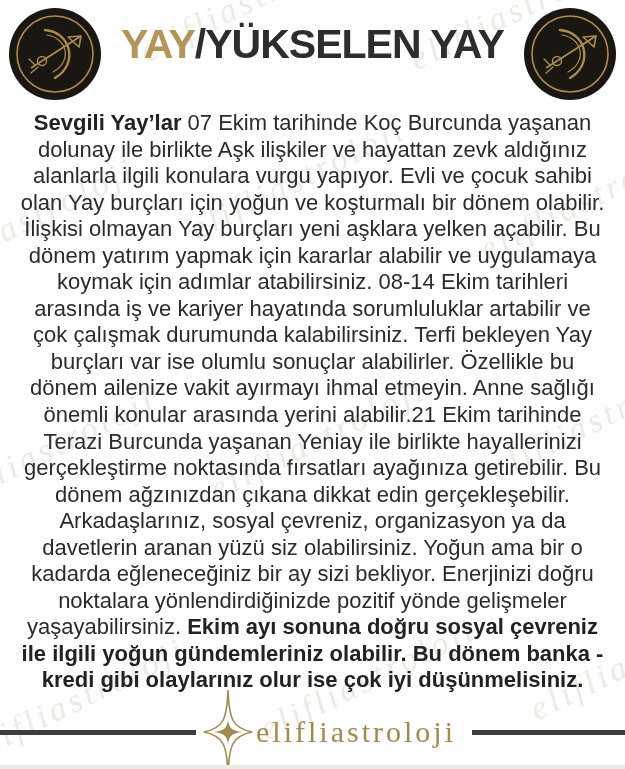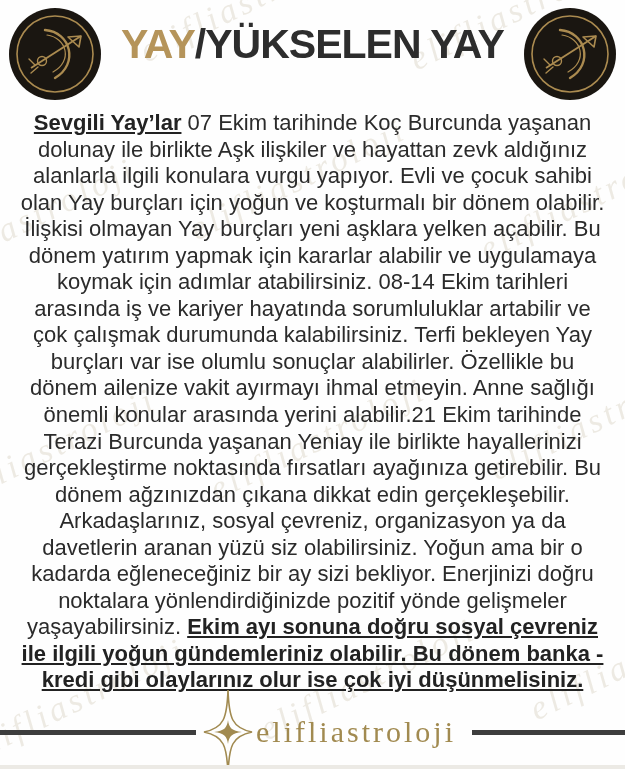--- a/index.html
+++ b/index.html
@@ -41,21 +41,21 @@
   
   .horoscope{
     position:relative;z-index:2;
     margin:6px auto 0;
     width:592px;
     text-align:center;
     font-size:22px;
     line-height:1.207;
     color:#2b2b2b;
   }
-  .horoscope b{color:#222;text-decoration:underline;}
+  .horoscope b{color:#222;}
   
   .footer{
     position:absolute;z-index:2;
     left:0;right:0;top:688px;
     height:88px;
     display:flex;align-items:center;
   }
   .rule{height:5px;background:#3d3d3d;}
   .rule.left{width:196px;flex:none;}
   .rule.right{flex:1;margin-left:16px;}

